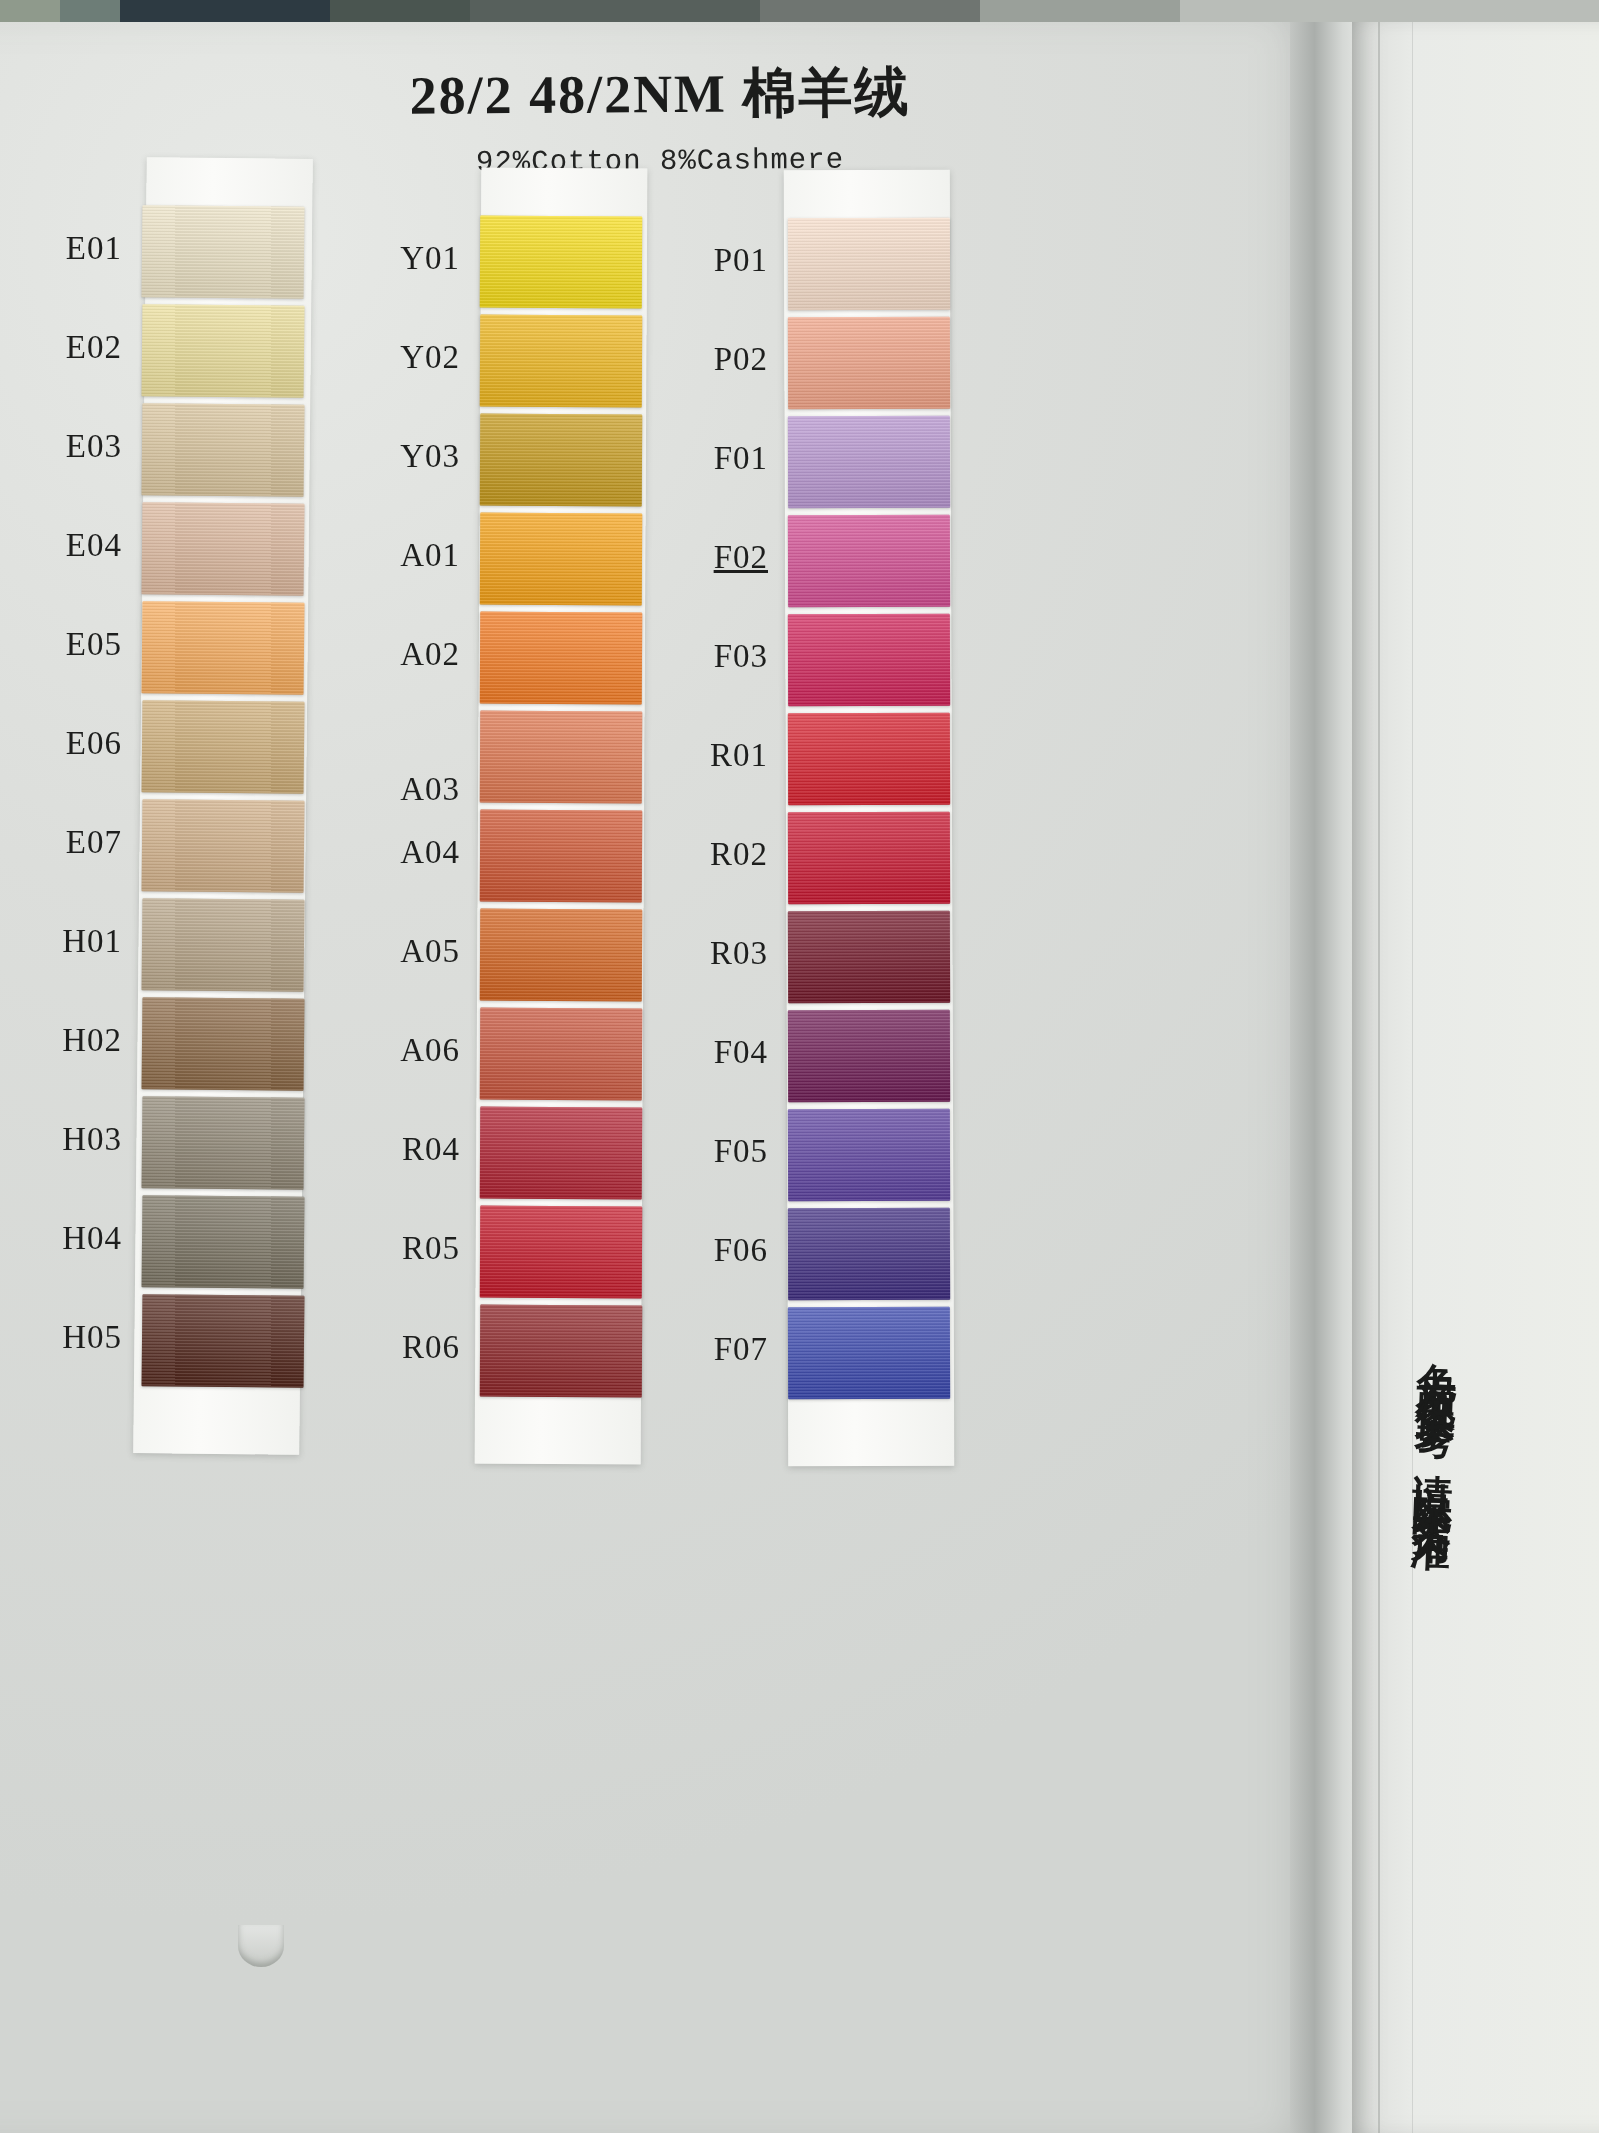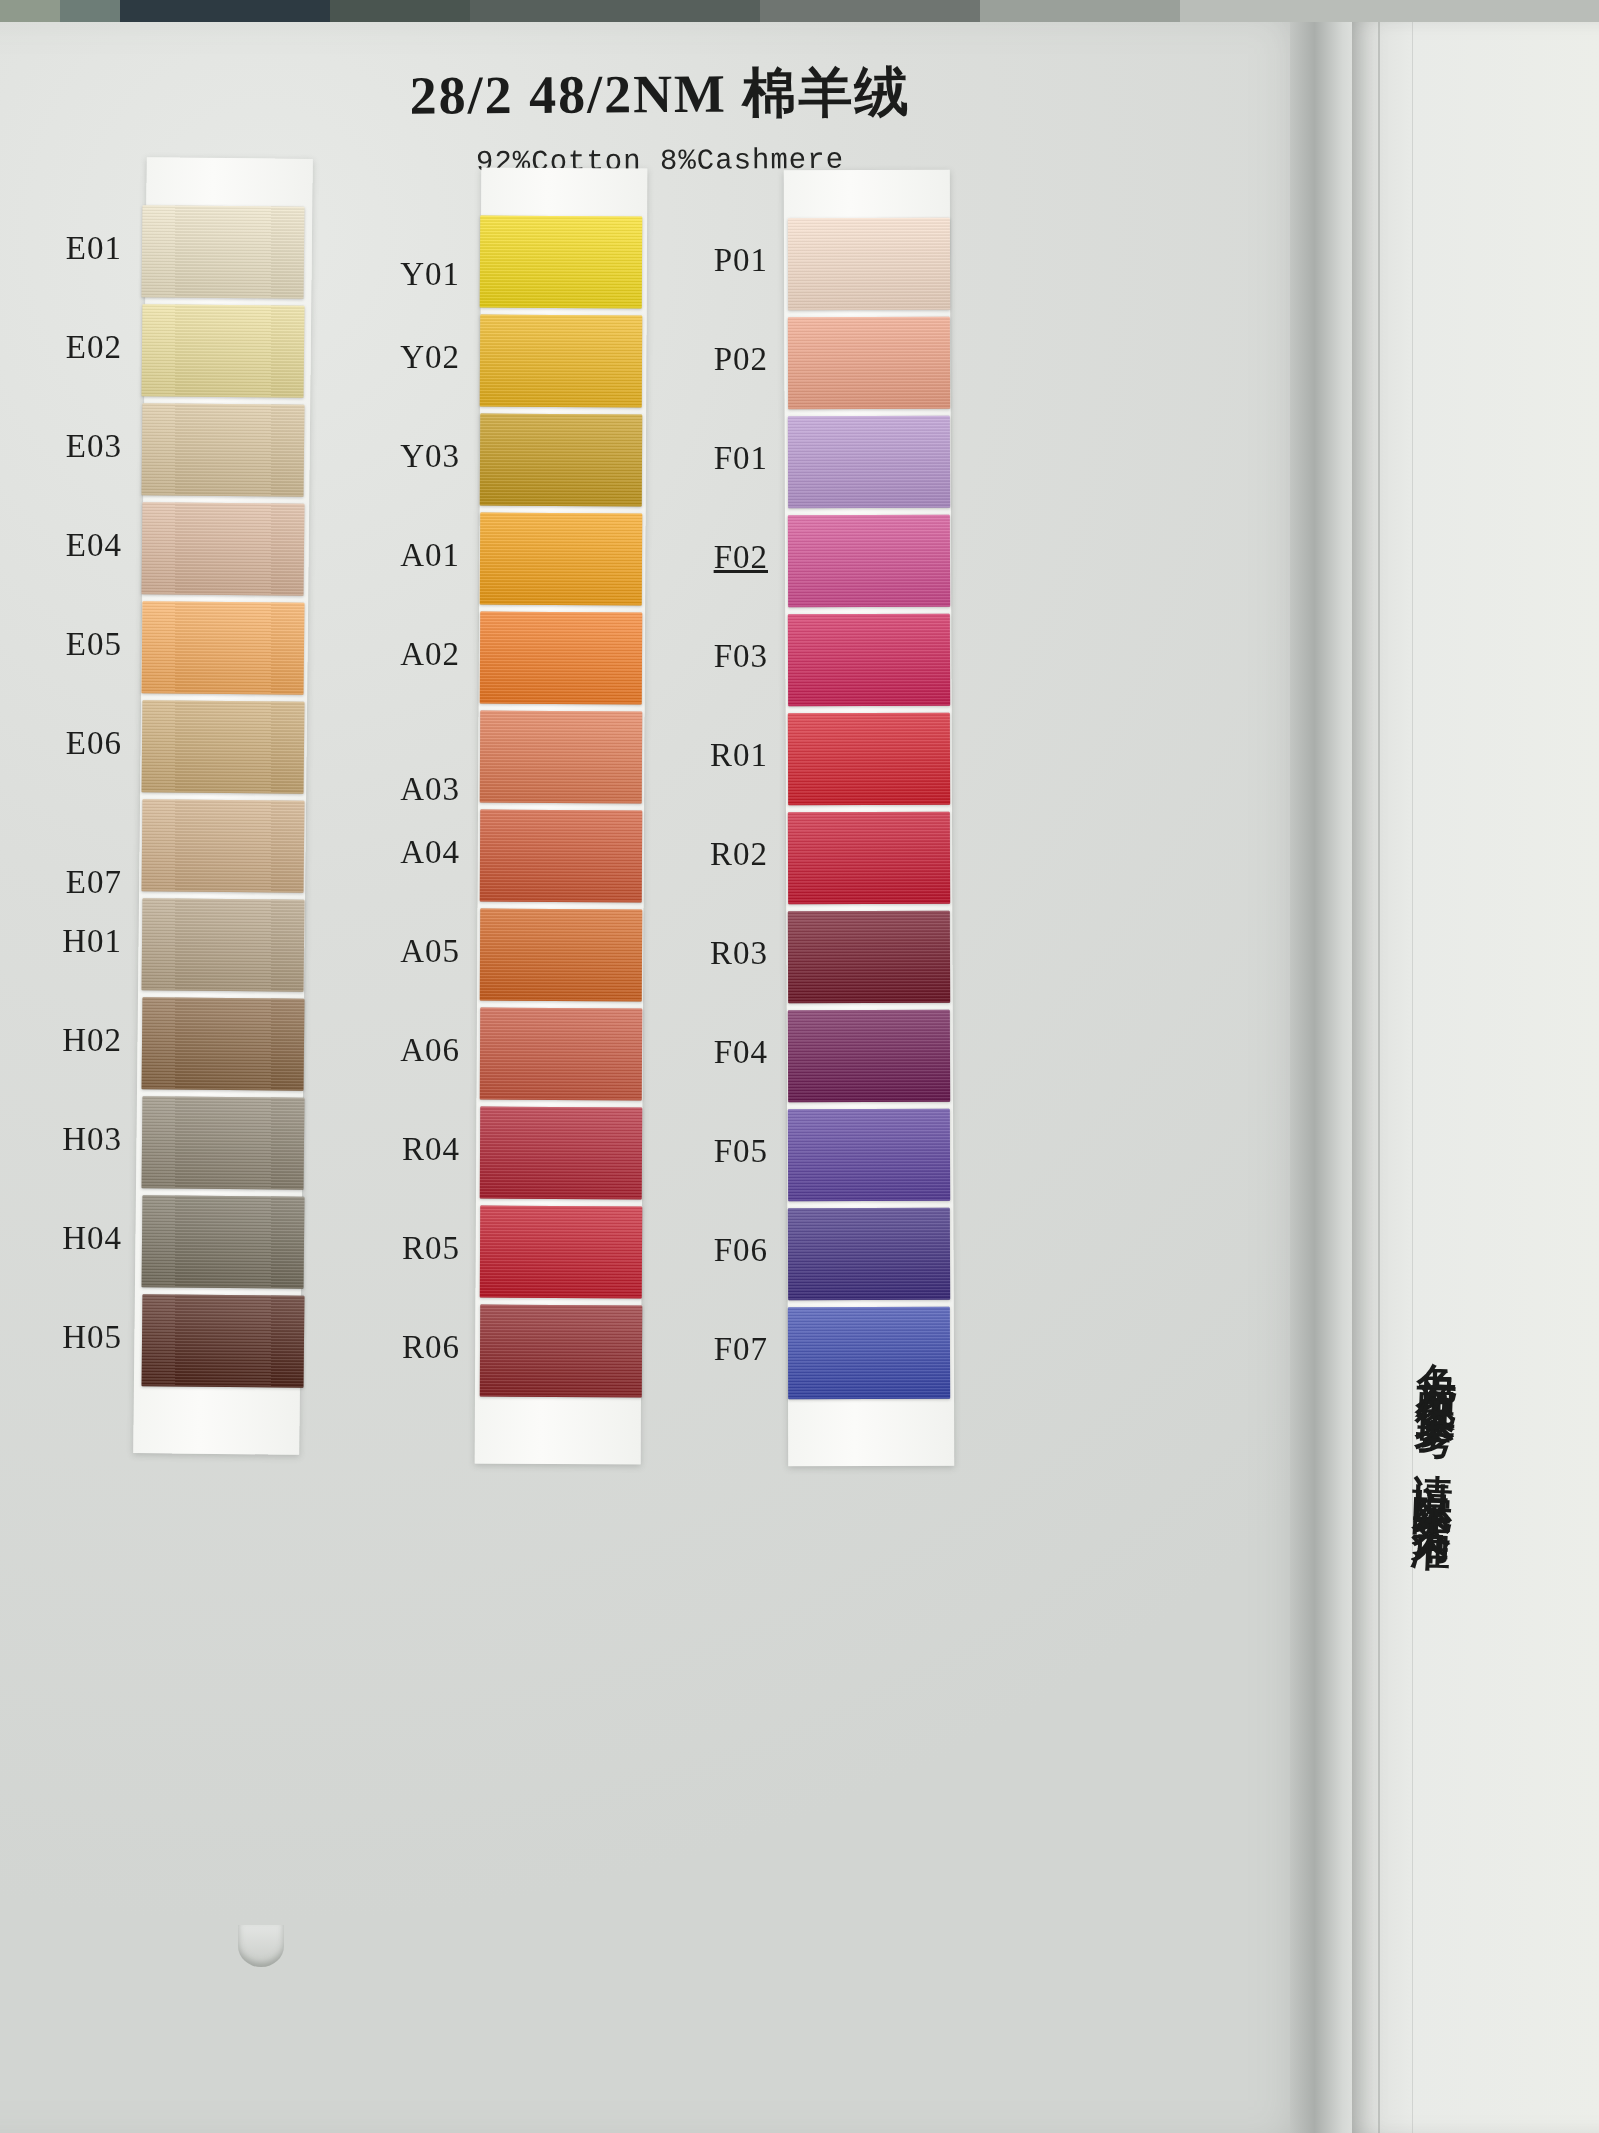--- a/index.html
+++ b/index.html
@@ -203,36 +203,36 @@
         <div class="label" style="left: -128px; top: 329px; width: 110px;">E02</div>
         <div class="swatch" title="E03" style="left: 2px; top: 404px; width: 162px; height: 92px; background: rgb(217, 196, 156); transform: rotate(0.6deg);"></div>
         <div class="label" style="left: -128px; top: 428px; width: 110px;">E03</div>
         <div class="swatch" title="E04" style="left: 2px; top: 503px; width: 162px; height: 92px; background: rgb(220, 183, 156); transform: rotate(0.6deg);"></div>
         <div class="label" style="left: -128px; top: 527px; width: 110px; text-align: right;">E04</div>
         <div class="swatch" title="E05" style="left: 2px; top: 602px; width: 162px; height: 92px; background: rgb(247, 171, 91); transform: rotate(0.6deg);"></div>
         <div class="label" style="left: -128px; top: 626px; width: 110px;">E05</div>
         <div class="swatch" title="E06" style="left: 2px; top: 701px; width: 162px; height: 92px; background: rgb(205, 172, 118); transform: rotate(0.6deg);"></div>
         <div class="label" style="left: -128px; top: 725px; width: 110px;">E06</div>
         <div class="swatch" title="E07" style="left: 2px; top: 800px; width: 162px; height: 92px; background: rgb(208, 174, 134); transform: rotate(0.6deg);"></div>
-        <div class="label" style="left: -128px; top: 824px; width: 110px; margin-top: 40px;">E07</div>
+        <div class="label" style="left: -128px; top: 824px; width: 110px;">E07</div>
         <div class="swatch" title="H01" style="left: 2px; top: 899px; width: 162px; height: 92px; background: rgb(182, 163, 134); transform: rotate(0.6deg);"></div>
         <div class="label" style="left: -128px; top: 923px; width: 110px;">H01</div>
         <div class="swatch" title="H02" style="left: 2px; top: 998px; width: 162px; height: 92px; background: rgb(138, 103, 68); transform: rotate(0.6deg);"></div>
         <div class="label" style="left: -128px; top: 1022px; width: 110px;">H02</div>
         <div class="swatch" title="H03" style="left: 2px; top: 1097px; width: 162px; height: 92px; background: rgb(142, 133, 115); transform: rotate(0.6deg);"></div>
         <div class="label" style="left: -128px; top: 1121px; width: 110px;">H03</div>
         <div class="swatch" title="H04" style="left: 2px; top: 1196px; width: 162px; height: 92px; background: rgb(119, 112, 95); transform: rotate(0.6deg);"></div>
         <div class="label" style="left: -128px; top: 1220px; width: 110px;">H04</div>
         <div class="swatch" title="H05" style="left: 2px; top: 1295px; width: 162px; height: 92px; background: rgb(82, 38, 27); transform: rotate(0.6deg);"></div>
         <div class="label" style="left: -128px; top: 1319px; width: 110px;">H05</div>
       </div>
       <div class="col" style="left: 478px; top: 0px;">
         <div class="col-strip" style="top: 168px; height: 1296px; transform: rotate(0.3deg);"></div>
         <div class="swatch" title="Y01" style="left: 2px; top: 216px; width: 162px; height: 92px; background: rgb(247, 221, 23); transform: rotate(0.3deg);"></div>
-        <div class="label" style="left: -128px; top: 256px; width: 110px;">Y01</div>
+        <div class="label" style="left: -128px; top: 240px; width: 110px;">Y01</div>
         <div class="swatch" title="Y02" style="left: 2px; top: 315px; width: 162px; height: 92px; background: rgb(239, 183, 28); transform: rotate(0.3deg);"></div>
         <div class="label" style="left: -128px; top: 339px; width: 110px;">Y02</div>
         <div class="swatch" title="Y03" style="left: 2px; top: 414px; width: 162px; height: 92px; background: rgb(198, 154, 27); transform: rotate(0.3deg);"></div>
         <div class="label" style="left: -128px; top: 438px; width: 110px;">Y03</div>
         <div class="swatch" title="A01" style="left: 2px; top: 513px; width: 162px; height: 92px; background: rgb(246, 162, 22); transform: rotate(0.3deg);"></div>
         <div class="label" style="left: -128px; top: 537px; width: 110px;">A01</div>
         <div class="swatch" title="A02" style="left: 2px; top: 612px; width: 162px; height: 92px; background: rgb(244, 123, 34); transform: rotate(0.3deg);"></div>
         <div class="label" style="left: -128px; top: 636px; width: 110px;">A02</div>
         <div class="swatch" title="A03" style="left: 2px; top: 711px; width: 162px; height: 92px; background: rgb(224, 119, 79); transform: rotate(0.3deg);"></div>
         <div class="label" style="left: -128px; top: 735px; width: 110px; margin-top: 36px;">A03</div>

